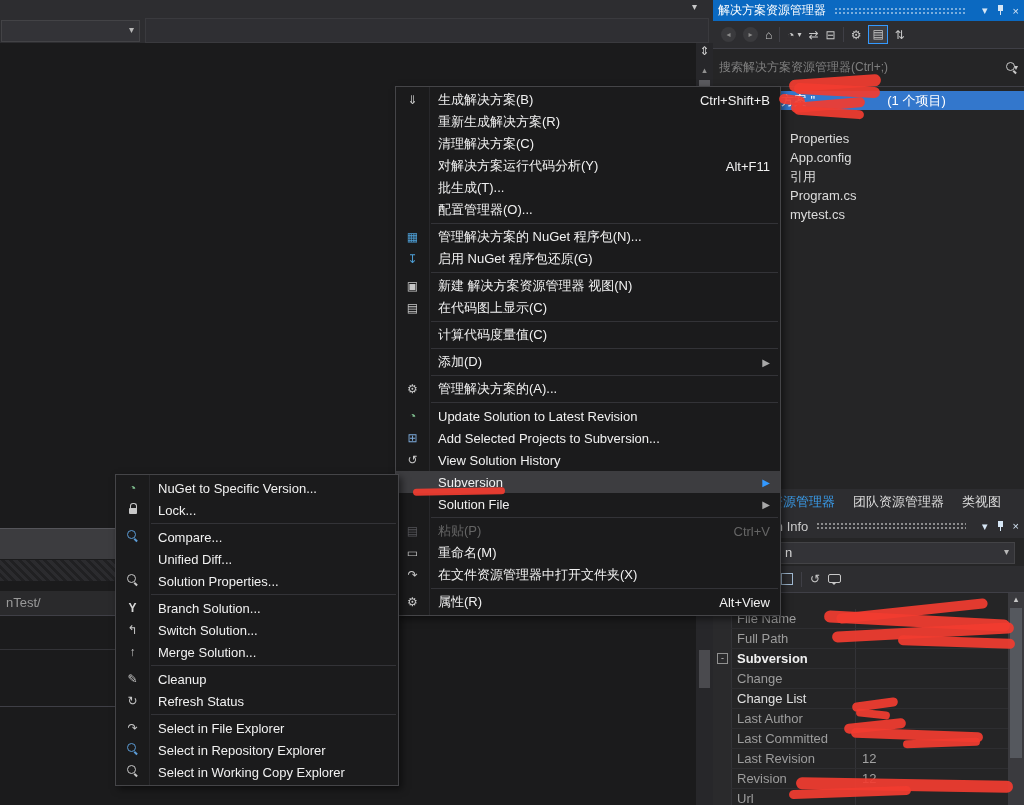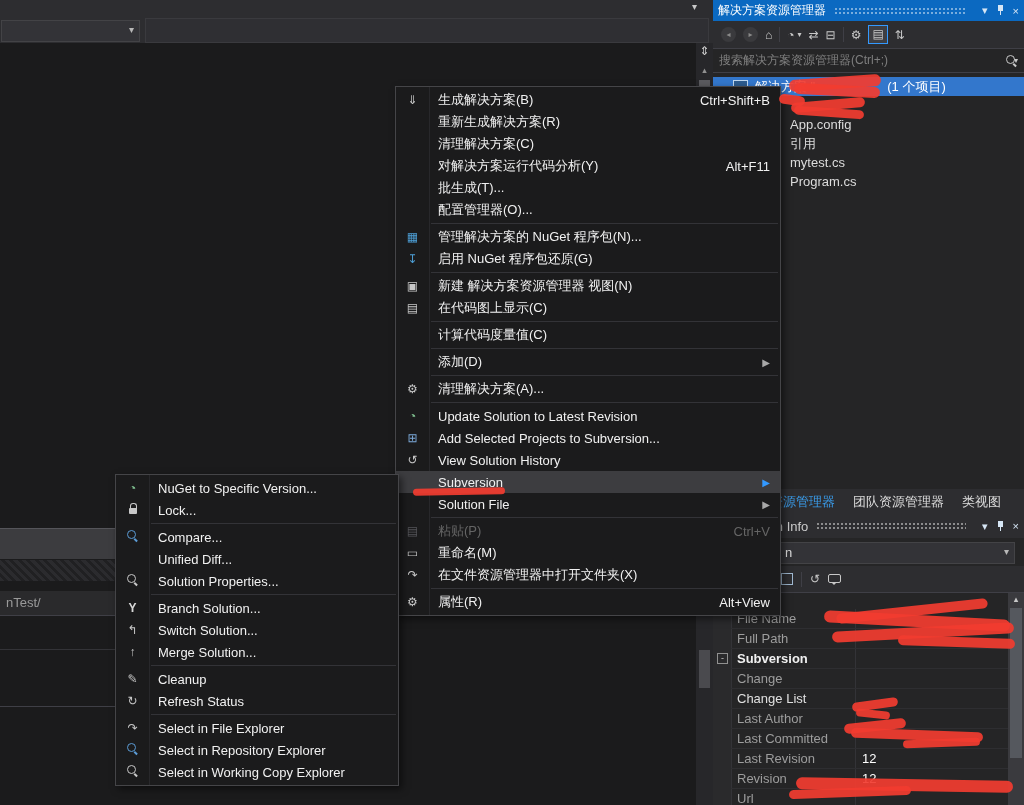--- a/index.html
+++ b/index.html
@@ -38,21 +38,21 @@
   .drag-dots{flex:1;height:8px;margin:0 8px;
      background-image:radial-gradient(rgba(255,255,255,.45) 1px,transparent 1.3px);background-size:4px 4px;}
   .win-btn{color:#D6E6F5;font-size:11px;margin-left:8px;cursor:default;}
   .se-toolbar{height:27px;background:#2D2D30;display:flex;align-items:center;gap:7px;padding:0 8px;}
   .tb-sep{width:1px;height:15px;background:#3F3F46;}
   .tbi{color:#C8C8C8;font-size:12px;line-height:16px;}
   .circ{width:15px;height:15px;border-radius:50%;background:#3A3A3D;color:#8A8A8A;font-size:8px;line-height:15px;text-align:center;}
   .tb-active{border:1px solid #3399FF;background:#3E3E42;padding:0 3px;height:17px;line-height:17px;}
   .tbi-caret{font-size:8px;color:#C8C8C8;margin-left:-4px;}
   .se-search{height:23px;background:#252526;border-top:1px solid #3F3F46;border-bottom:1px solid #3F3F46;
-             display:flex;align-items:center;padding:0 6px;color:#7F7F7F;}
+             display:flex;align-items:center;padding:7px 6px;color:#7F7F7F;}
   .se-search .ph{flex:1;font-size:12px;}
   .row-sel{height:19px;margin-top:4px;background:var(--sel-blue,#3377CC);display:flex;align-items:center;color:#FFF;padding-left:20px;}
   .sol-ico{width:13px;height:12px;border:1px solid #BFD7EF;background:#2D5C8F;margin-right:7px;flex:none;}
   .spacer70{display:inline-block;width:72px;}
   .proj-row{height:19px;}
   .file-row{height:19px;line-height:19px;padding-left:77px;color:#DCDCDC;}
 
   
   .se-tabs{left:713px;top:489px;width:311px;height:25px;background:#2D2D30;display:flex;gap:18px;align-items:center;padding-left:5px;}
   .se-tab{color:#DCDCDC;white-space:nowrap;}
@@ -64,21 +64,21 @@
   .info-combo{position:absolute;left:5px;top:28px;width:295px;height:20px;background:#333337;border:1px solid #434346;}
   .info-combo .val{position:absolute;left:66px;top:2px;color:#DDD;}
   .info-combo .caret{position:absolute;right:5px;top:3px;font-size:10px;color:#B8B8B8;}
   .info-tbar{position:absolute;left:0;top:52px;width:311px;height:26px;background:#2D2D30;display:flex;align-items:center;gap:8px;padding-left:68px;}
   .sq-ico{width:10px;height:10px;border:1px solid #9FB8D0;}
   .grid{position:absolute;left:0;top:78px;right:0;bottom:0;background:#252526;border-top:1px solid #3F3F46;}
   .grid-gutter{position:absolute;left:0;top:0;bottom:0;width:18px;background:#2A2A2C;border-right:1px solid #333337;}
   .grid-rows{position:absolute;left:18px;top:16px;right:16px;}
   .g-row{position:relative;display:flex;height:19px;line-height:19px;border-bottom:1px solid #2E2E31;}
   .g-label{width:118px;padding-left:6px;color:#9D9D9D;flex:none;white-space:nowrap;overflow:hidden;}
-  .g-val{flex:1;border-left:1px solid #333337;padding-left:6px;color:#ffffff;white-space:nowrap;}
+  .g-val{flex:1;border-left:1px solid #333337;padding-left:6px;color:#a3a3a3;white-space:nowrap;}
   .g-row.cat .g-label{color:#F0F0F0;font-weight:bold;}
   .g-row.emph .g-label{color:#E0E0E0;}
   .cat-box{position:absolute;left:-14px;top:4px;width:9px;height:9px;border:1px solid #909090;color:#C8C8C8;
            font-size:9px;line-height:8px;text-align:center;}
   .grid-scroll{position:absolute;right:0;top:0;bottom:0;width:16px;background:#3A3A3E;}
   .gs-up{position:absolute;top:1px;left:0;width:16px;text-align:center;color:#C8C8C8;font-size:9px;}
   .gs-thumb{position:absolute;left:2px;top:15px;width:12px;height:150px;background:#55585E;}
 
   
   .menu{position:absolute;background:#1B1B1C;border:1px solid #454548;box-shadow:3px 3px 7px rgba(0,0,0,.5);
@@ -174,24 +174,25 @@
       <span class="tbi-caret">▾</span>
     </div>
     <div class="row-sel">
       <span class="sol-ico"></span>
       <span>解决方案 "</span>
       <span class="spacer70"></span>
       <span>(1 个项目)</span>
     </div>
     <div class="proj-row"></div>
     <div id="se-tree-files">
+        <div class="file-row">Properties</div>
         <div class="file-row">App.config</div>
         <div class="file-row">引用</div>
+        <div class="file-row">Program.cs</div>
         <div class="file-row">mytest.cs</div>
-        <div class="file-row">Program.cs</div>
       </div>
   </div>
 
   <div class="abs se-tabs" id="se-tabs">
       <span class="se-tab active">解决方案资源管理器</span>
       <span class="se-tab">团队资源管理器</span>
       <span class="se-tab">类视图</span>
     </div>
 
   <div class="abs info">
@@ -328,21 +329,21 @@
       <div class="menu-sep"></div>
       <div class="menu-item">
         <span class="mi-icon"></span>
         <span class="mi-label">添加(D)</span>
         <span class="mi-fill"></span>
         <span class="mi-arrow">▶</span>
       </div>
       <div class="menu-sep"></div>
       <div class="menu-item">
         <span class="mi-icon"><span style="color: rgb(200, 200, 200);">⚙</span></span>
-        <span class="mi-label">清理解决方案(A)...</span>
+        <span class="mi-label">管理解决方案的(A)...</span>
         <span class="mi-fill"></span>
       </div>
       <div class="menu-sep"></div>
       <div class="menu-item">
         <span class="mi-icon"><span style="color: rgb(127, 191, 143);">◔</span></span>
         <span class="mi-label">Update Solution to Latest Revision</span>
         <span class="mi-fill"></span>
       </div>
       <div class="menu-item">
         <span class="mi-icon"><span style="color: rgb(122, 167, 214);">⊞</span></span>

